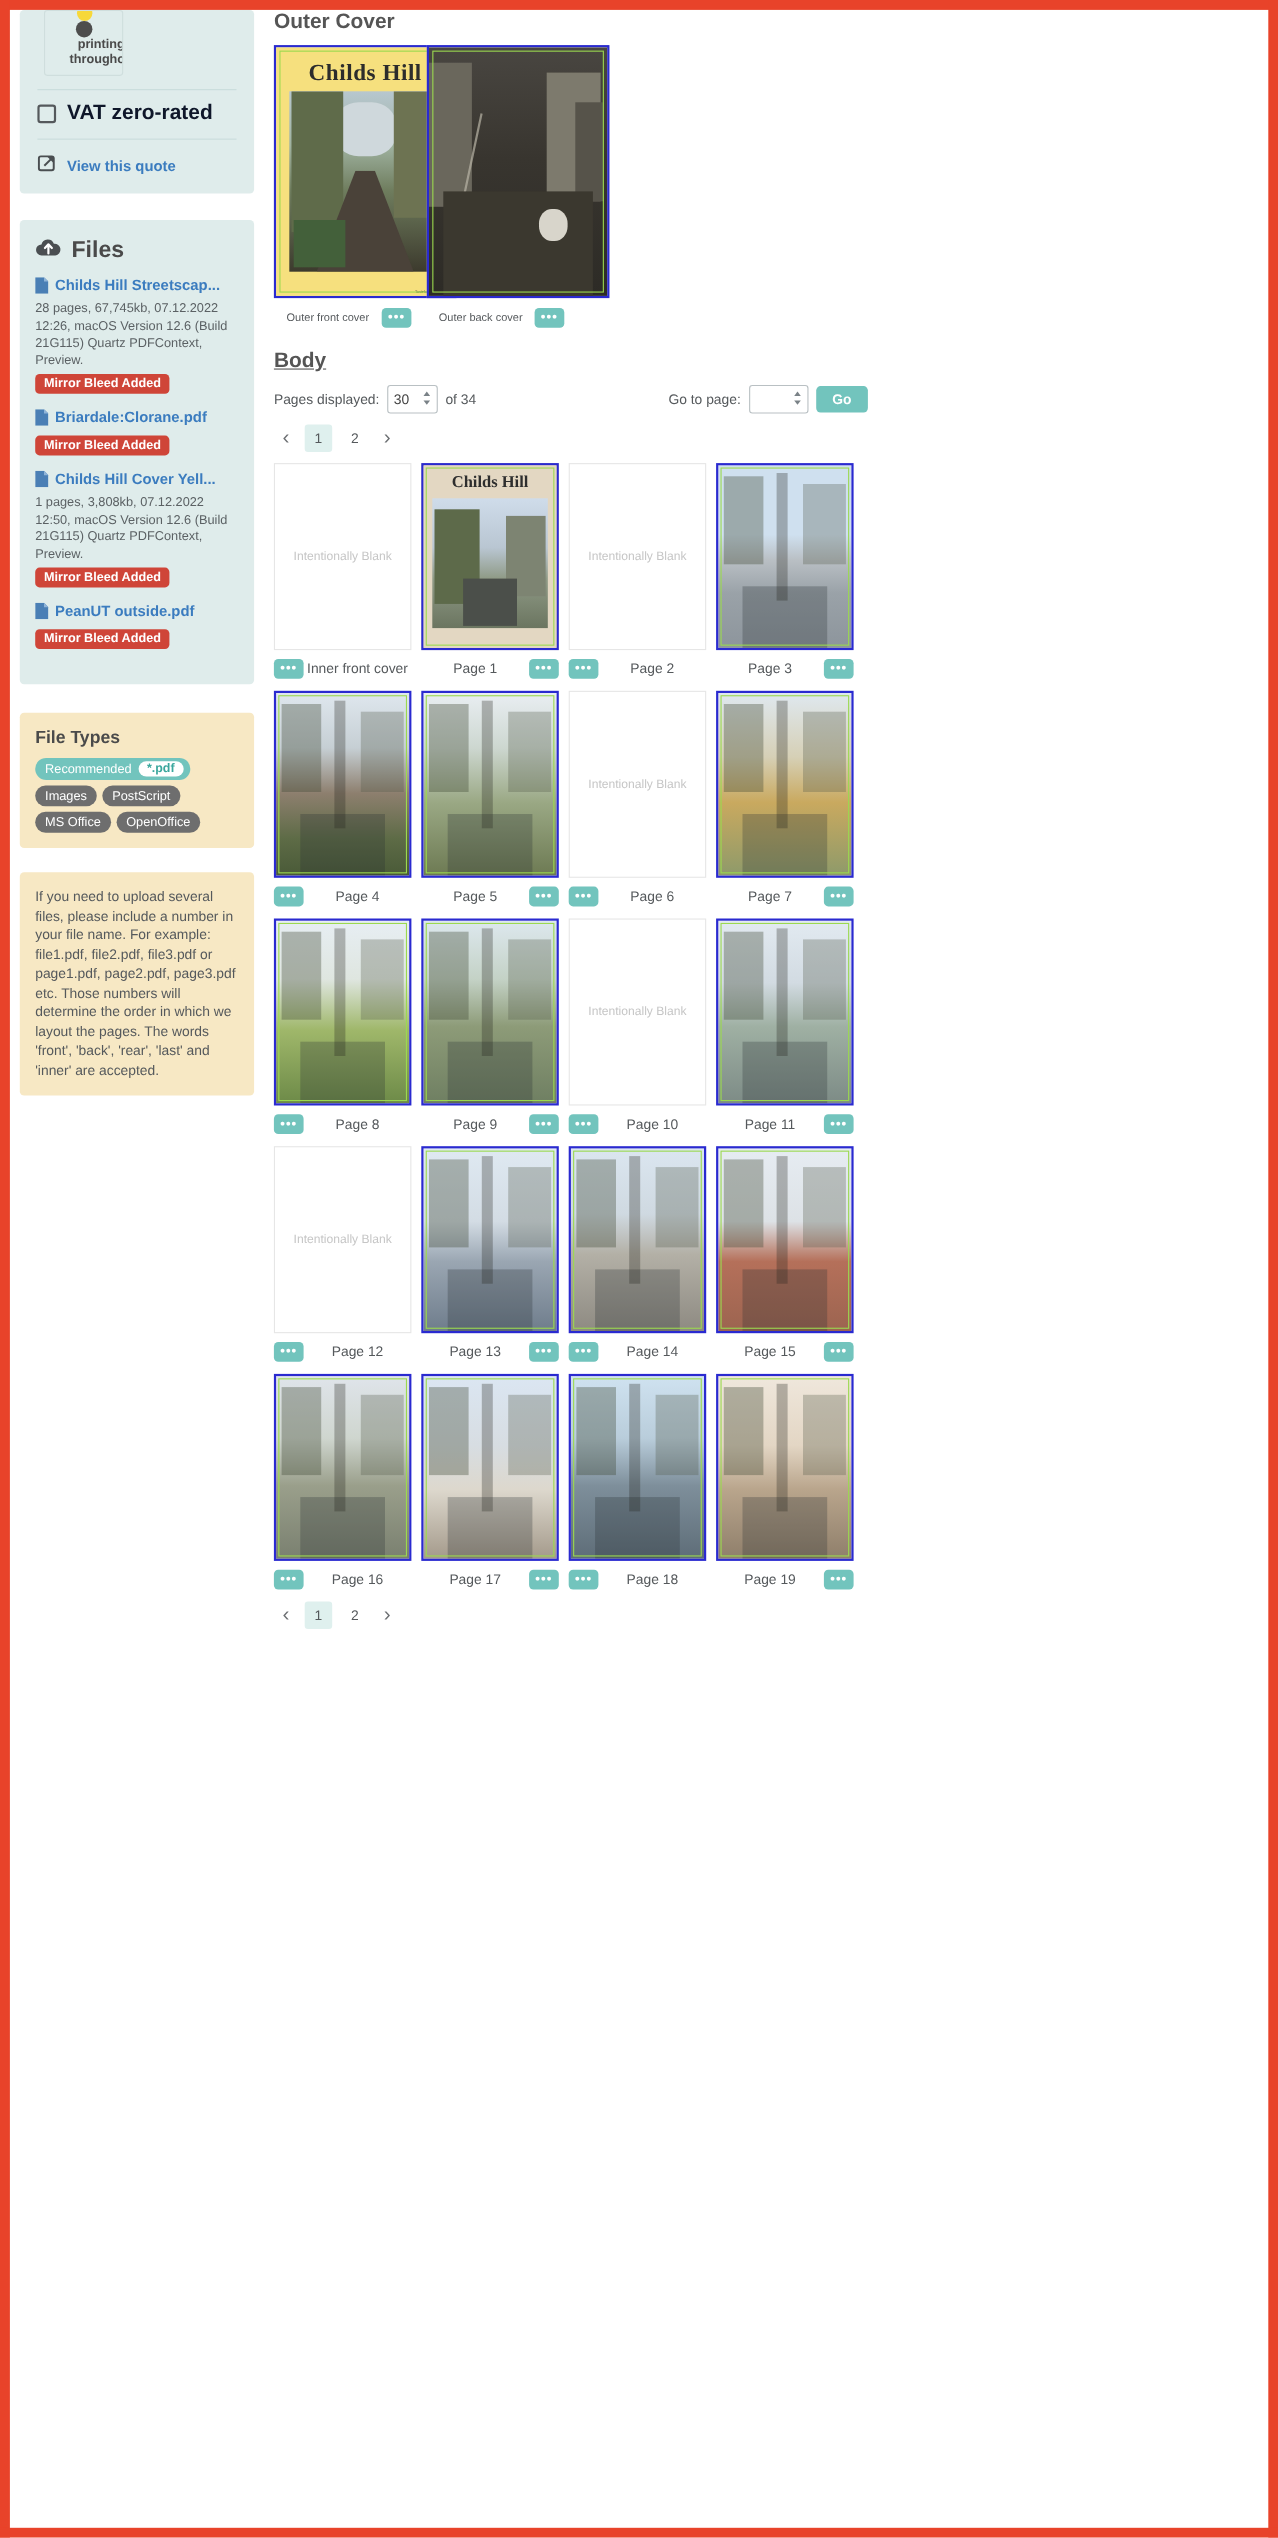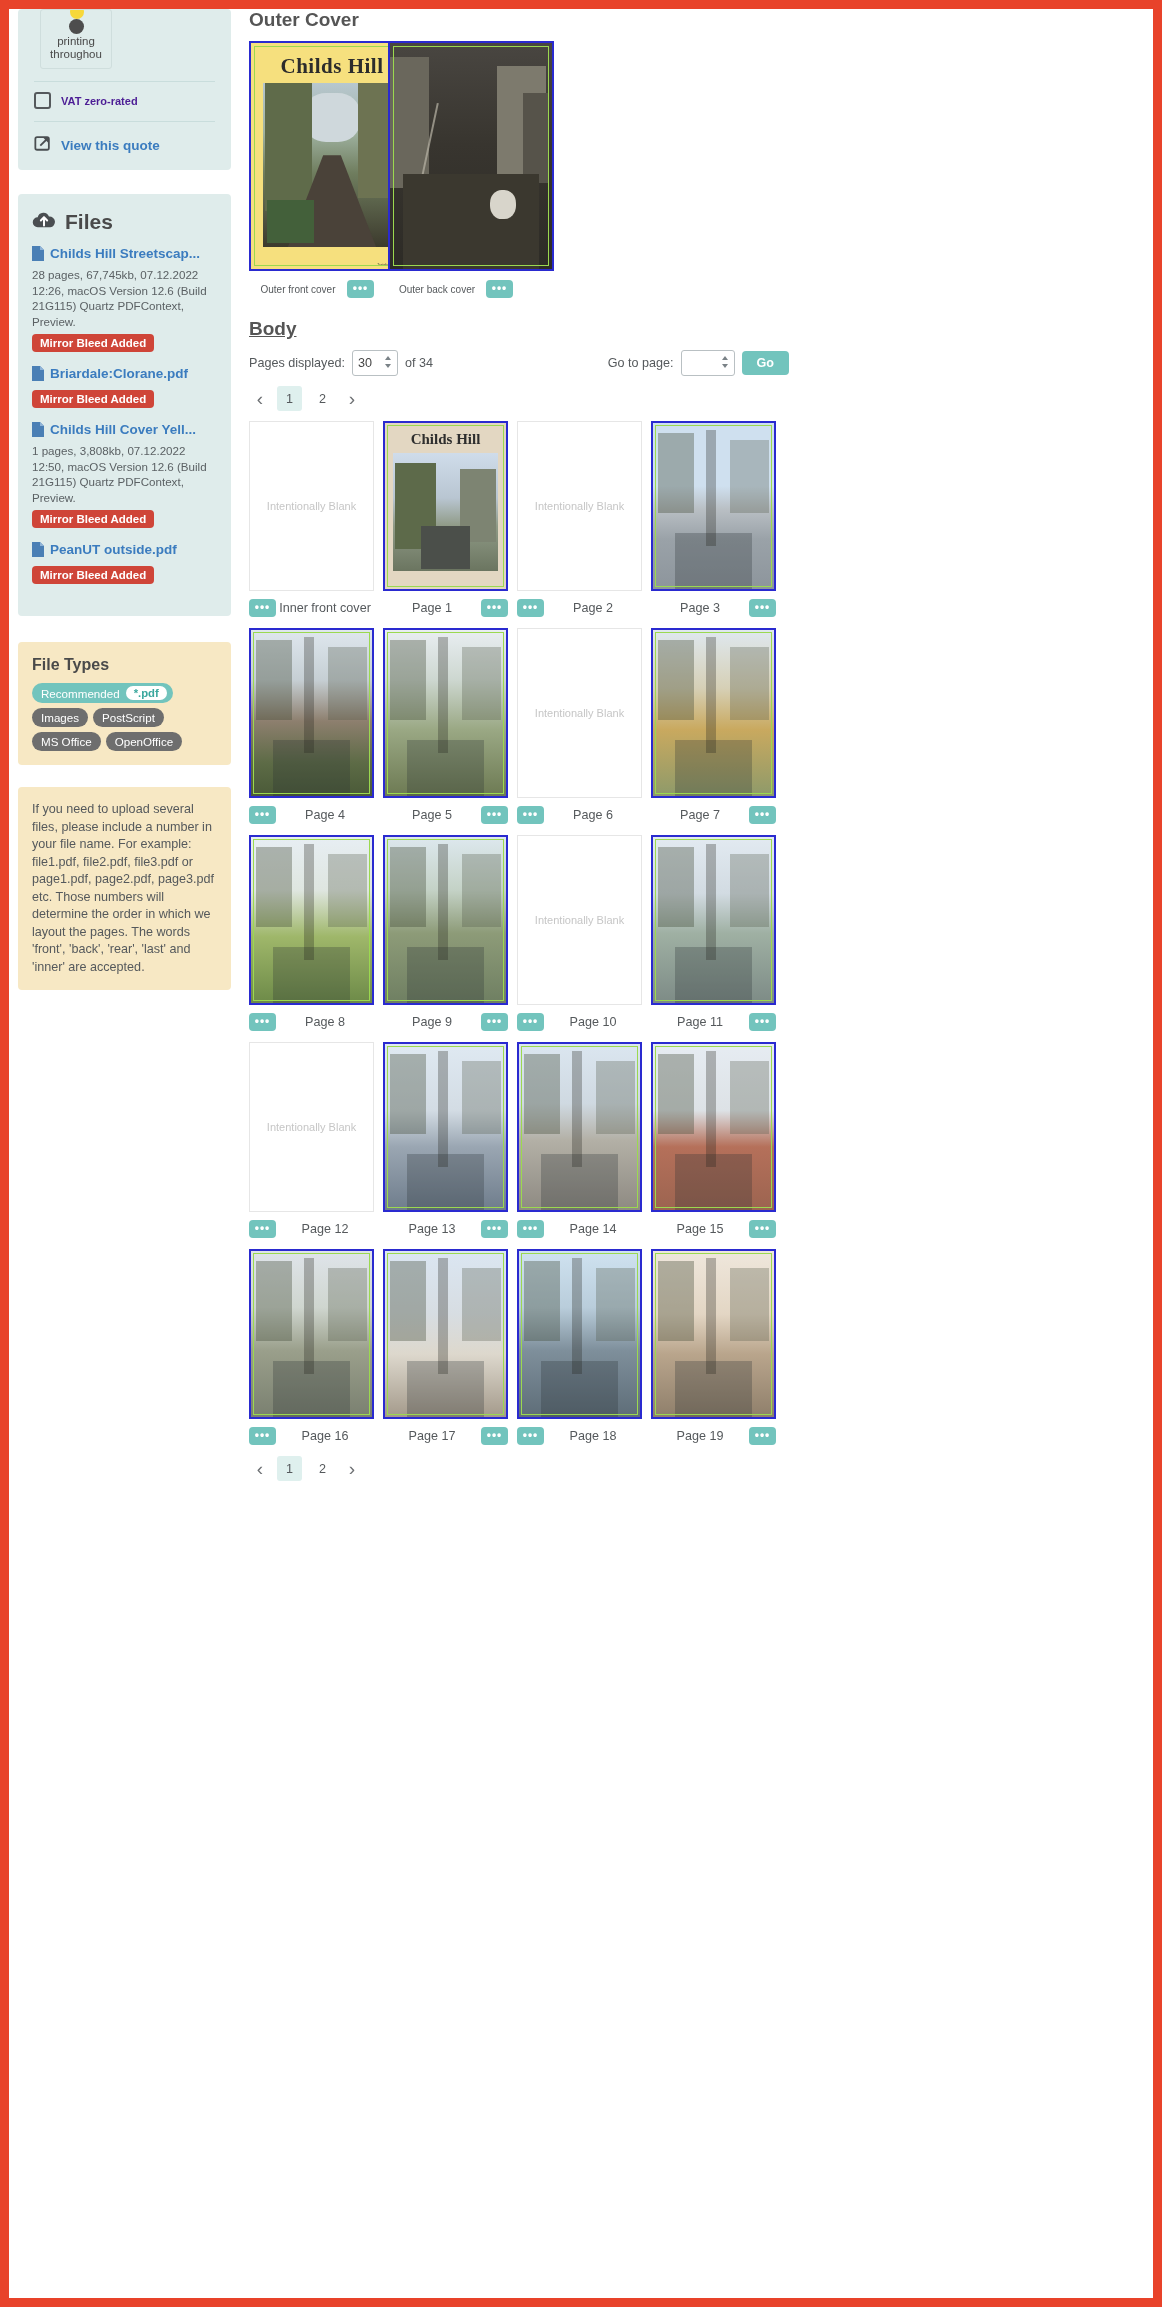--- a/index.html
+++ b/index.html
@@ -24,28 +24,28 @@
   .sidebar { position:absolute; left:9px; top:0px; width:213px; }
   .panel { background:#dfeceb; border-radius:4px; padding:10px 14px; }
   .panel-quote { padding-top:0; padding-bottom:14px; }
 
   .print-thumb {
     width:72px; height:60px; border:1px solid #cfdedd; border-radius:3px;
     background:#dfeceb; position:relative; margin-left:8px; overflow:hidden;
   }
   .dot-y { width:14px;height:14px;border-radius:50%;background:#f7d83a;position:absolute;left:29px;top:-5px; }
   .dot-d { width:15px;height:15px;border-radius:50%;background:#4d4d4d;position:absolute;left:28px;top:9px; }
-  .print-lbl { position:absolute; top:25px; left:0; width:100%; text-align:center;
-    font-size:11.5px; color:#4a4a4a; line-height:13px; font-weight:400; }
+  .print-lbl { position:absolute; top:25px; left:16px; width:100%; text-align:center;
+    font-size:11.5px; color:#4a4a4a; line-height:13px; font-weight:700; }
 
   .divider { height:1px; background:#c9dddc; margin:12px 2px 10px 2px; }
 
   .checkrow { display:flex; align-items:center; gap:10px; padding-left:2px; }
   .checkbox { width:17px;height:17px;border:2px solid #55595c;border-radius:3px;background:#dfeceb; }
-  .checkrow-label { font-size:11px; color:#4c1d95; font-weight:600;text-align:right; }
+  .checkrow-label { font-size:19px; color:#0f172a; font-weight:600;text-align:right; }
 
   .quote-link { display:flex; align-items:center; gap:9px; padding-left:2px; margin-top:12px; }
   .quote-link .lbl { color:#3b7cbf; font-size:13.5px; font-weight:700; }
 
   .panel-files { margin-top:24px; padding:16px 14px 18px 14px; }
   .files-title { display:flex; align-items:center; gap:9px; font-size:21px; font-weight:700; color:#4a4a4a; margin-bottom:12px; }
 
   .file-entry { margin-bottom:14px; }
   .file-name { color:#3b7cbf; font-size:13.5px; font-weight:700; display:flex; gap:6px; align-items:flex-start; line-height:16px; }
   .file-meta { font-size:11.6px; color:#5b6164; line-height:15.5px; margin-top:2px; }

